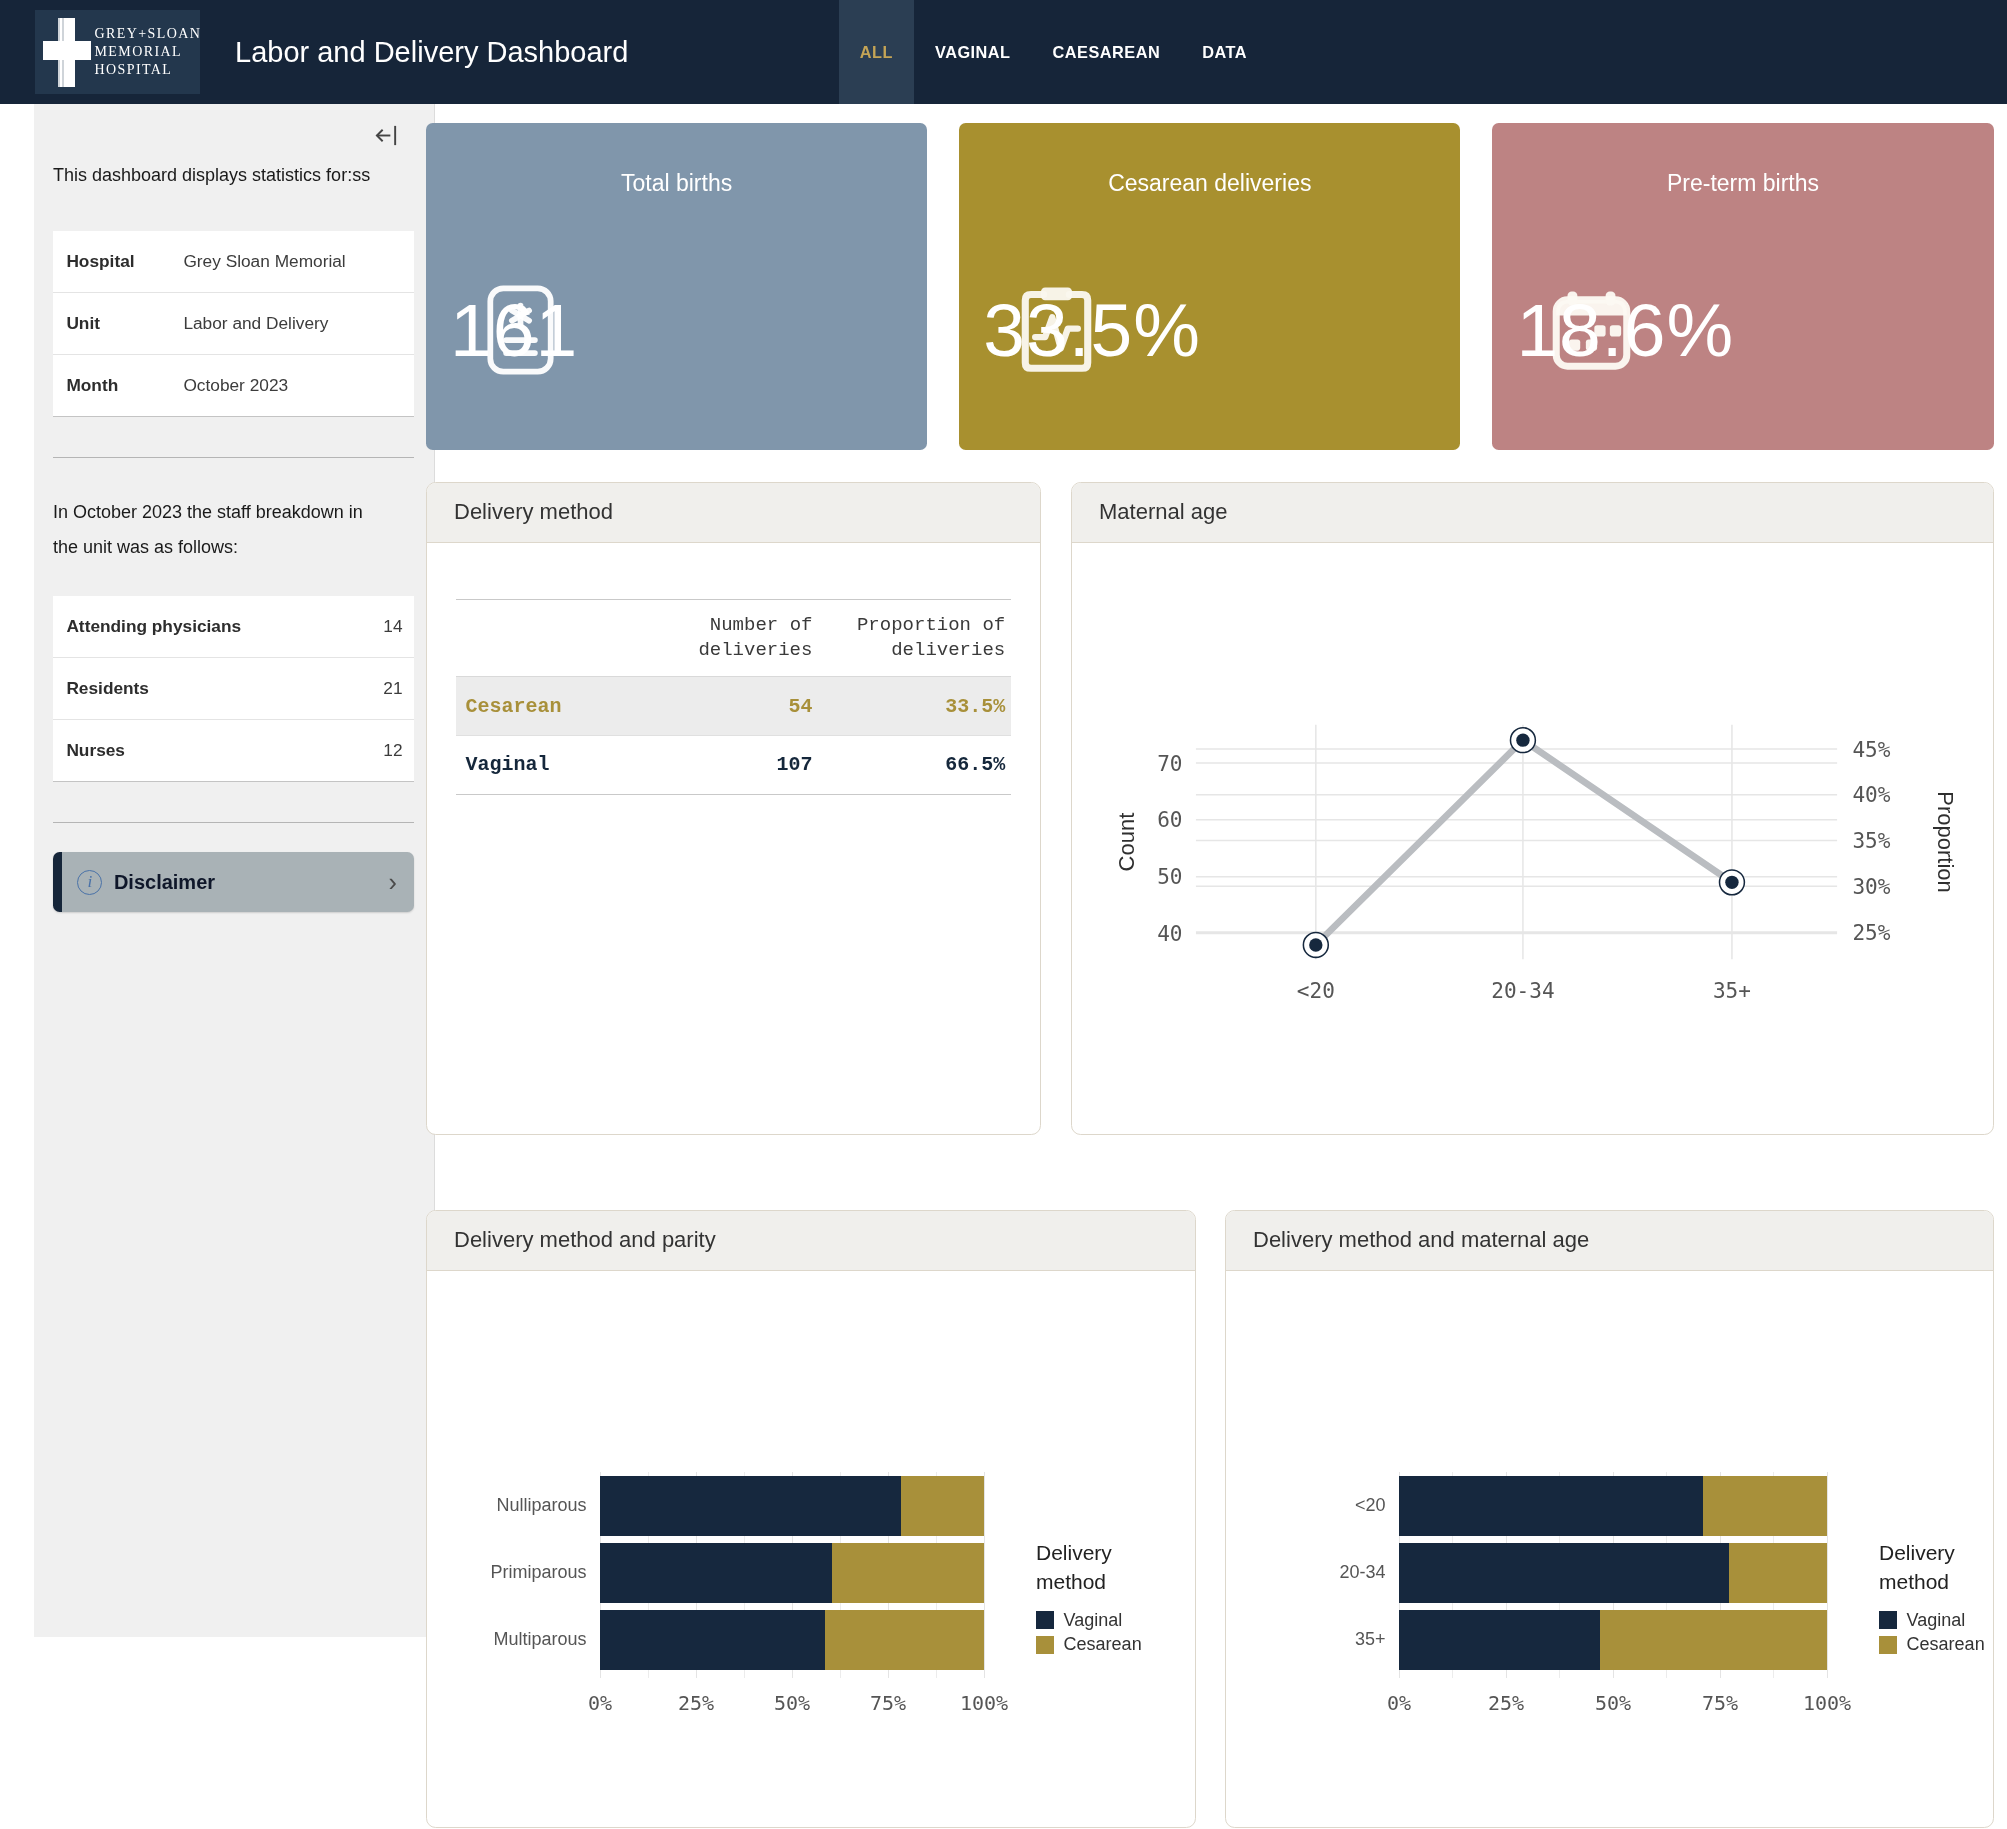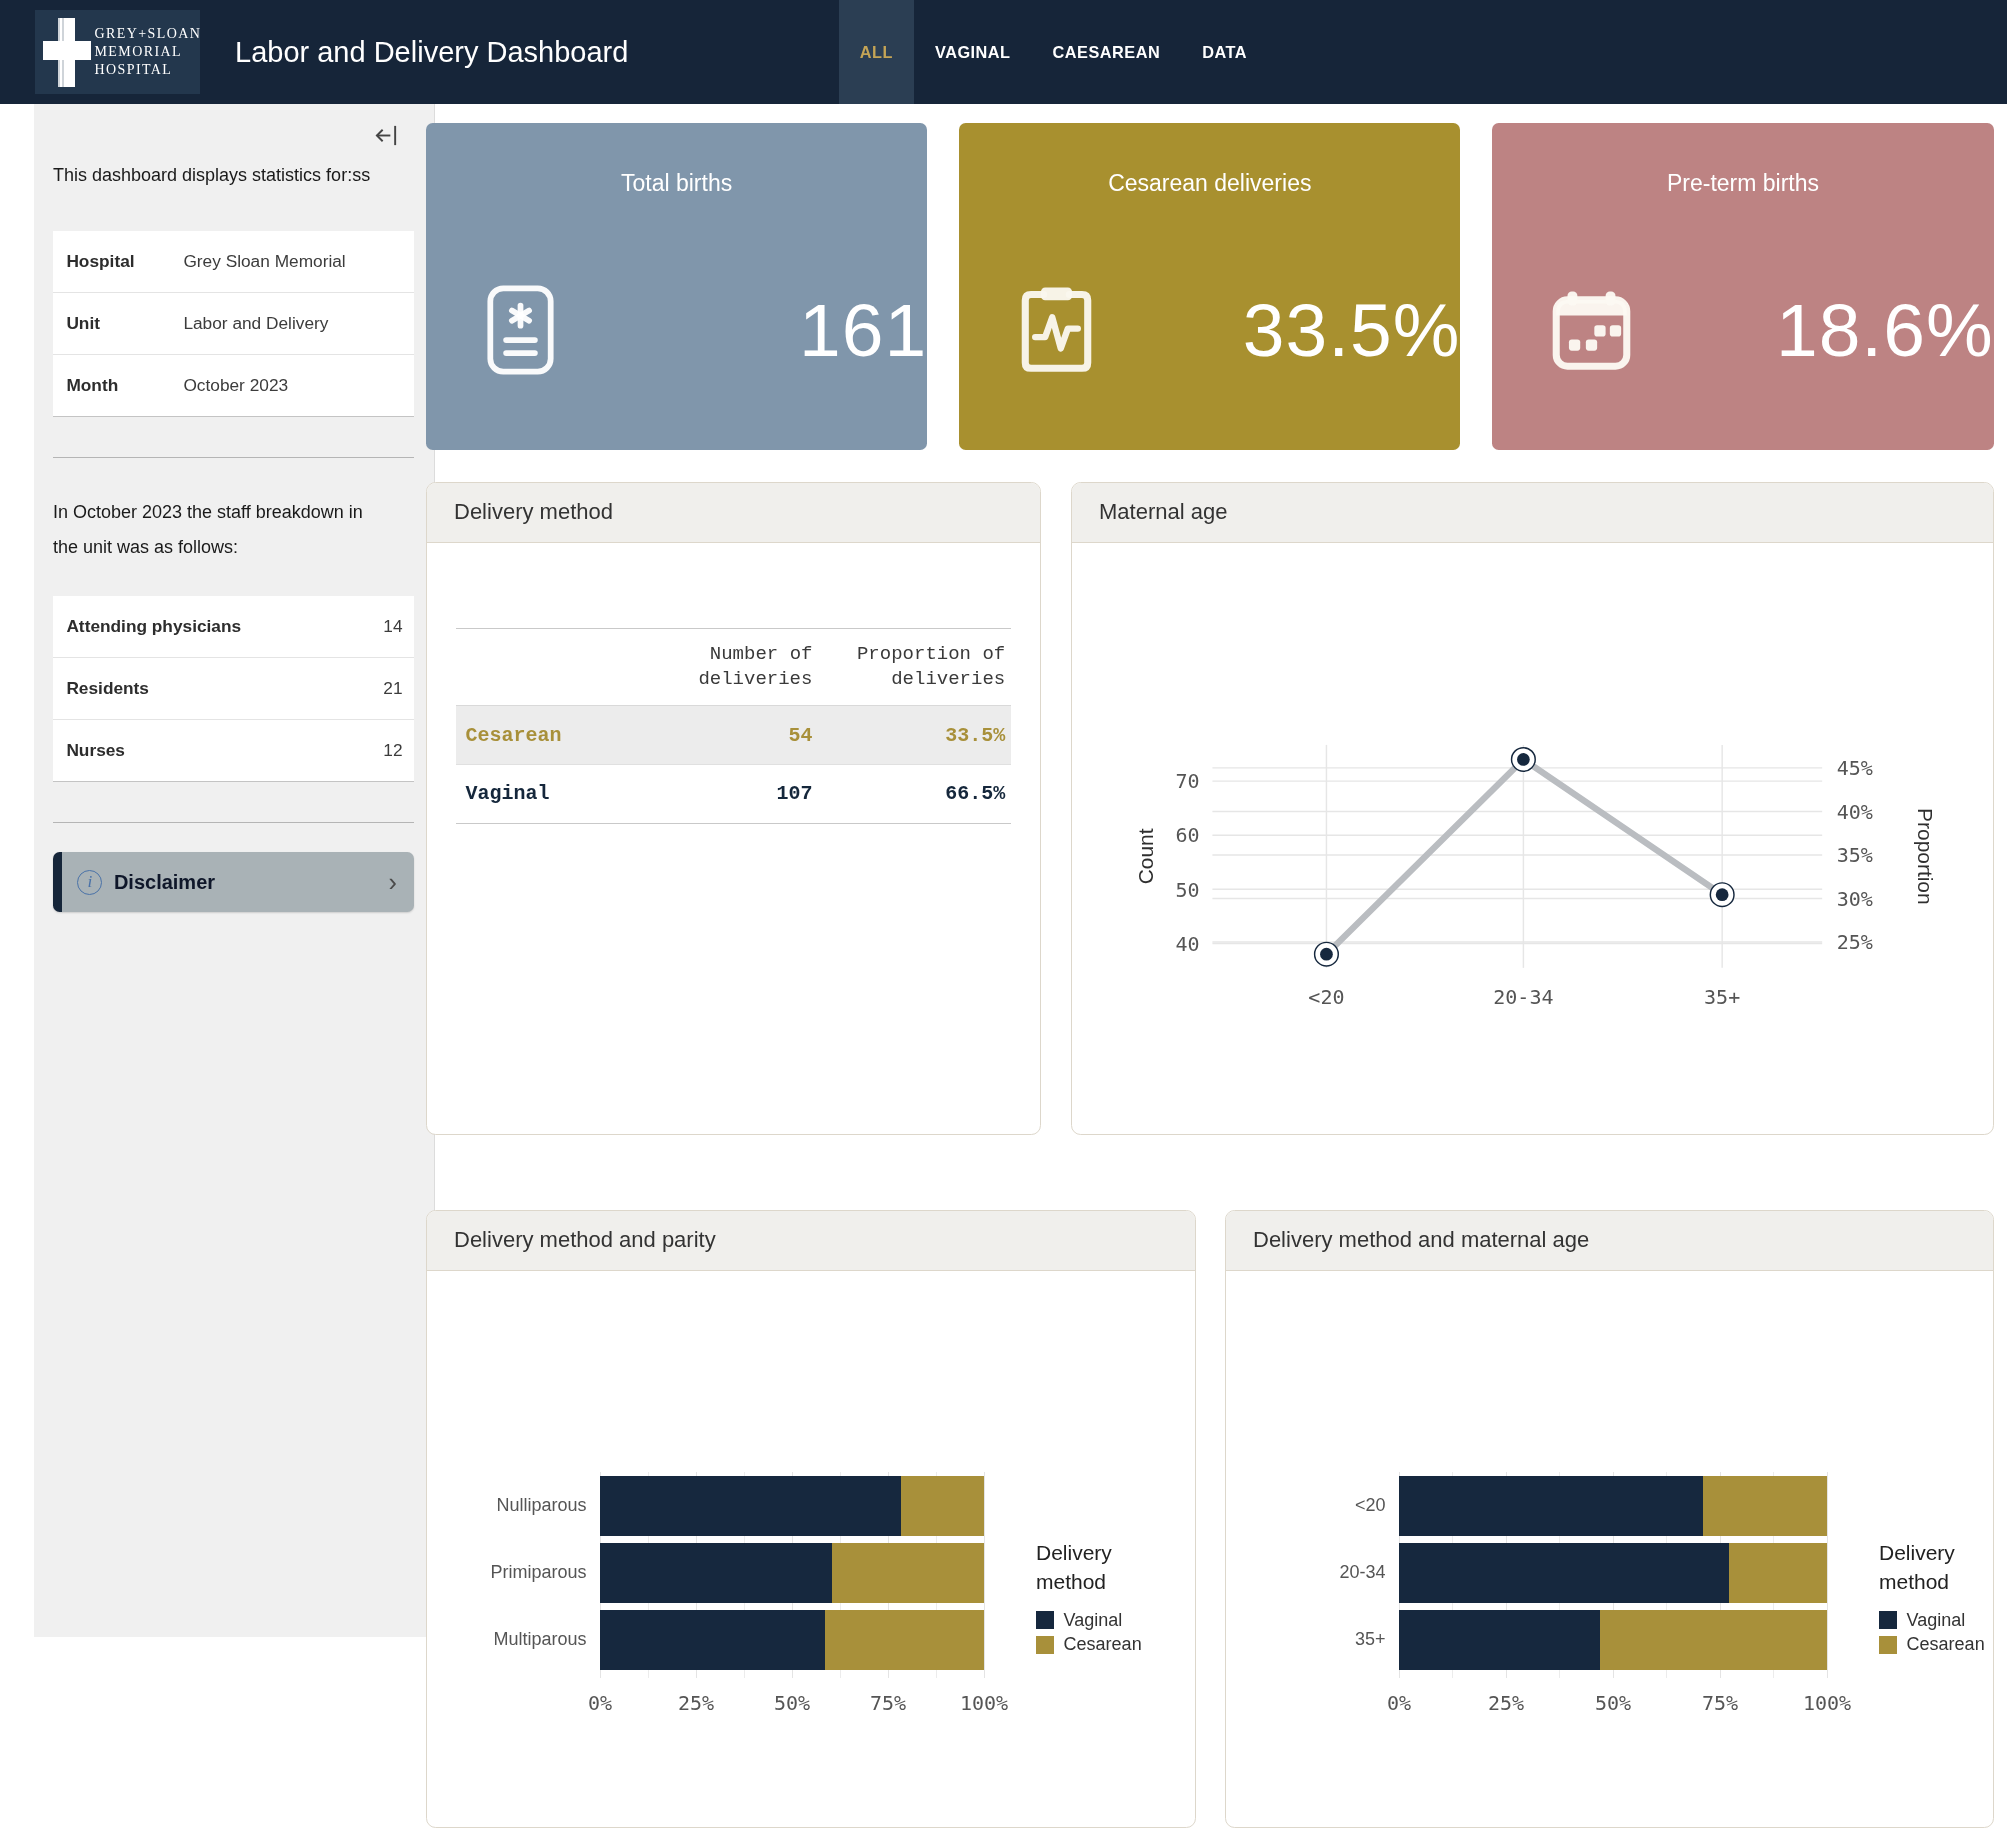--- a/index.html
+++ b/index.html
@@ -33,23 +33,23 @@
   .disclaimer-btn .chev { margin-left:auto; color:#4b4b4b; font-size:25px; line-height:1; }
 
   
   .main { position:absolute; left:402px; top:104px; width:1606px; padding:19px 14.4px 0 24px; }
 
   .kpi-row { display:flex; gap:32px; }
   .kpi { flex:1; height:327px; border-radius:6.7px; color:#fff; position:relative; }
   .kpi-title { text-align:center; font-size:23px; padding-top:47px; }
   .kpi-body { position:absolute; left:0; right:0; top:86px; bottom:0; display:flex; align-items:center; }
   .kpi-icon { margin-left:60px; }
-  .kpi-value { position:absolute; left:0; right:0; text-align:right; font-size:75px; letter-spacing:1px; }
-
-  .card { border:1.4px solid #ddd7cb; border-radius:9.6px; background:#fff; overflow:hidden; display:flex; flex-direction:column;gap:29px; }
+  .kpi-value { position:absolute; left:0; right:0; text-align:left; font-size:75px; letter-spacing:1px;padding-left:24px; }
+
+  .card { border:1.4px solid #ddd7cb; border-radius:9.6px; background:#fff; overflow:hidden; display:flex; flex-direction:column; }
   .card-header { background:#f0efec; border-bottom:1.4px solid #ddd7cb; padding:16.3px 27px; font-size:22px; color:#333; }
   .row2 { display:flex; gap:30px; margin-top:32px; }
   .card-dm { width:615px; height:653px; }
   .card-ma { flex:1; height:653px; }
   .row3 { display:flex; gap:29px; margin-top:75px; }
   .card-parity { width:770px; height:618px; }
   .card-dma { flex:1; height:618px; }
 
   
   .dm-table { margin:56px 29px 0 29px; border-collapse:collapse; width:calc(100% - 58px);font-family:Liberation Mono, monospace; }

